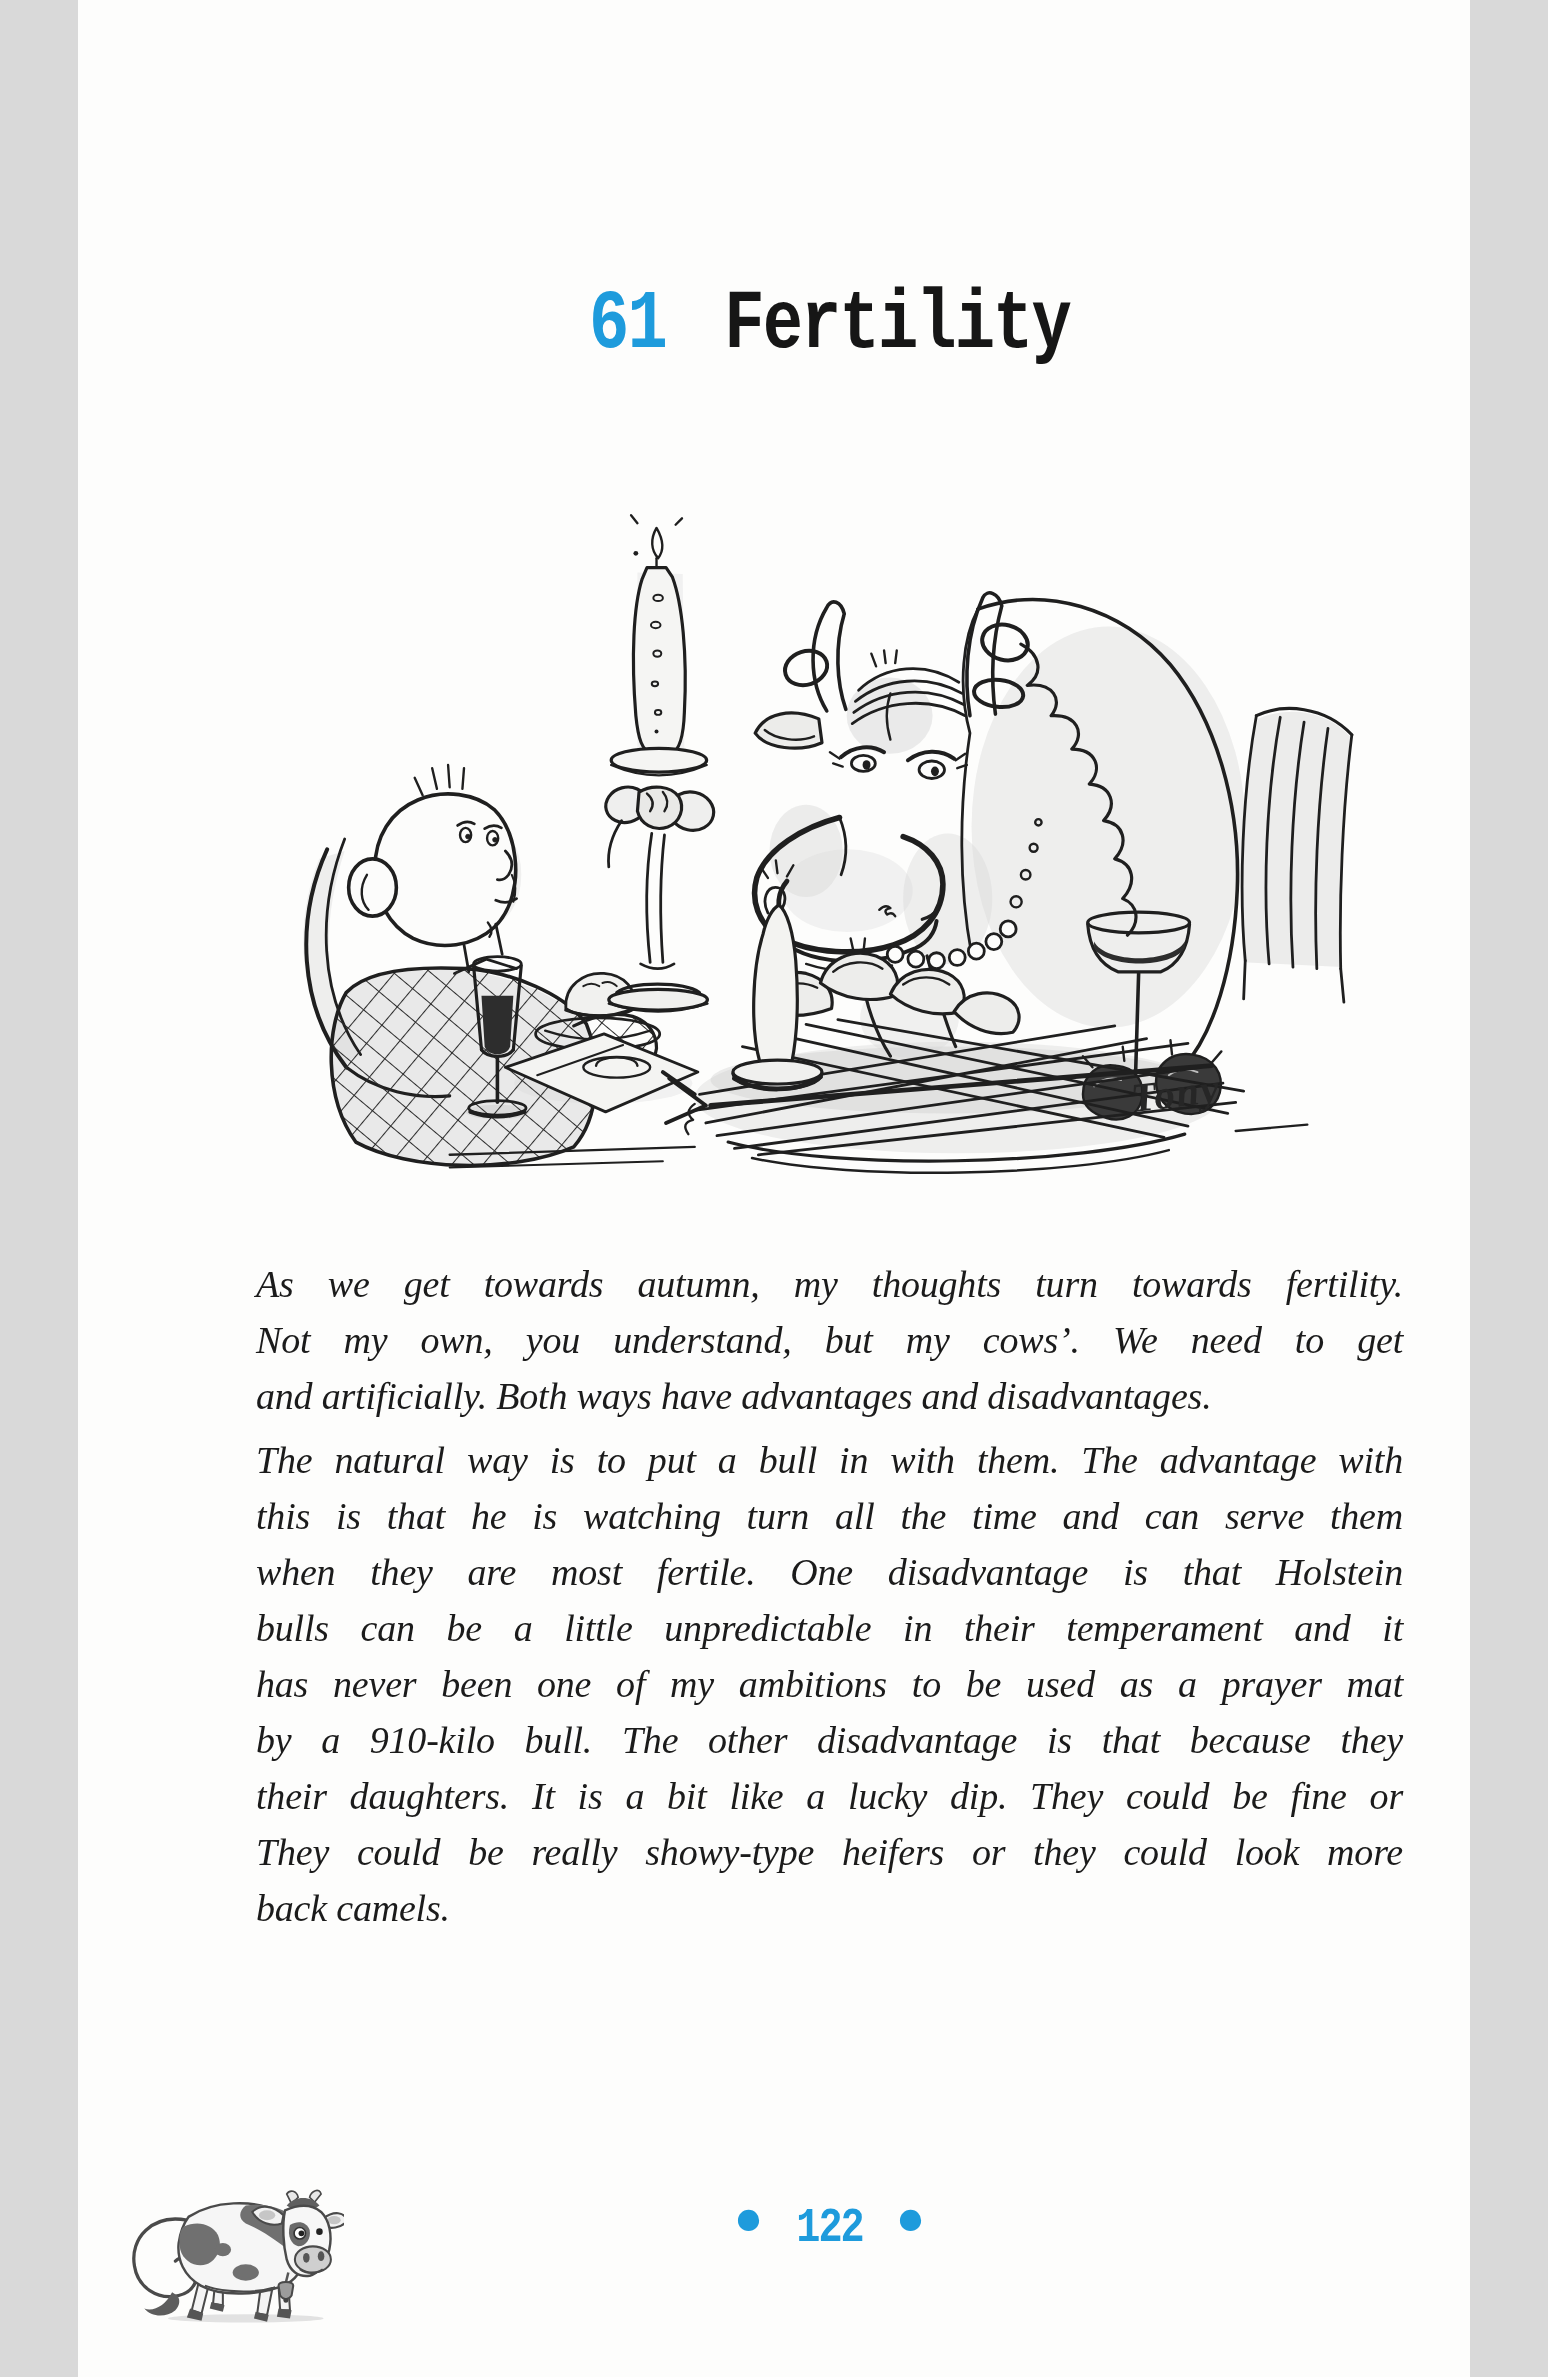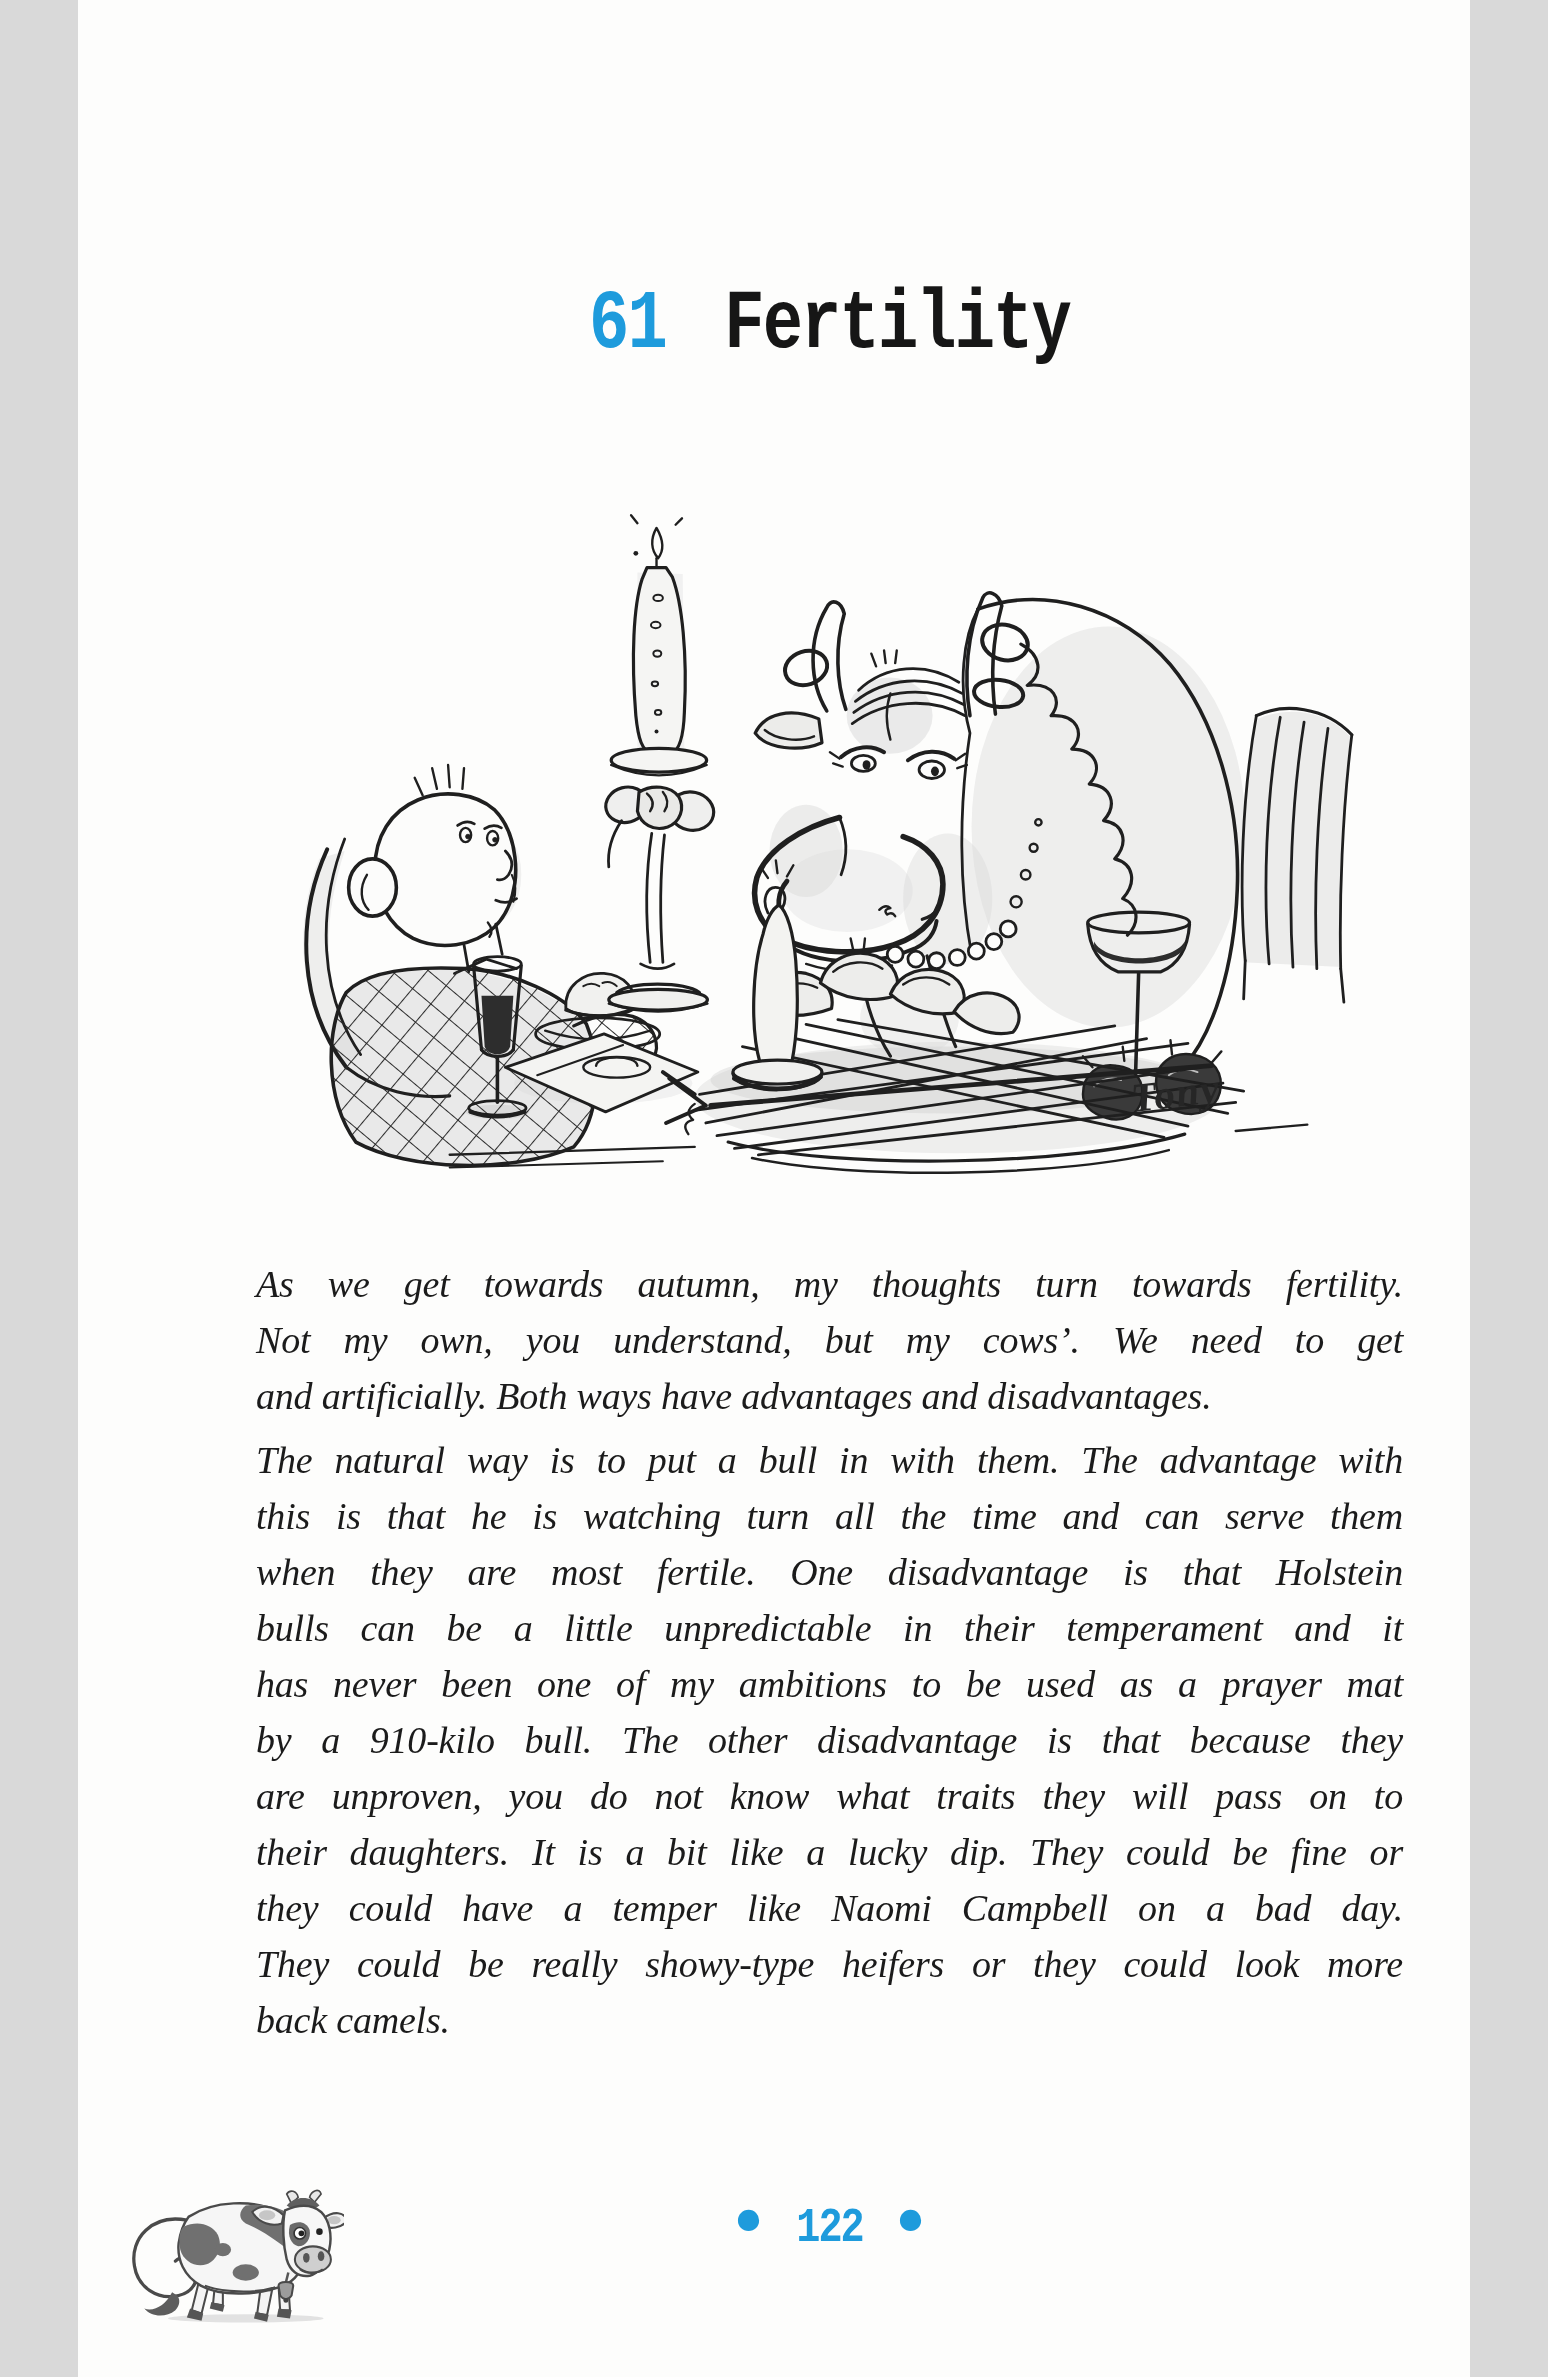--- a/index.html
+++ b/index.html
@@ -267,23 +267,21 @@
       <div class="line">Not my own, you understand, but my cows’. We need to get</div>
       <div class="line last">and artificially. Both ways have advantages and disadvantages.</div>
     </div>
     <div class="para">
       <div class="line">The natural way is to put a bull in with them. The advantage with</div>
       <div class="line">this is that he is watching turn all the time and can serve them</div>
       <div class="line">when they are most fertile. One disadvantage is that Holstein</div>
       <div class="line">bulls can be a little unpredictable in their temperament and it</div>
       <div class="line">has never been one of my ambitions to be used as a prayer mat</div>
       <div class="line">by a 910-kilo bull. The other disadvantage is that because they</div>
-      <div class="line">are unproven, you do not know what traits they will pass on to</div>
       <div class="line">their daughters. It is a bit like a lucky dip. They could be fine or</div>
-      <div class="line">they could have a temper like Naomi Campbell on a bad day.</div>
       <div class="line">They could be really showy-type heifers or they could look more</div>
       <div class="line last">back camels.</div>
     </div>
   </div>
 
   <div class="footer-cow">
     <svg viewBox="0 0 270 175" aria-hidden="true">
       <ellipse cx="150" cy="168" rx="95" ry="5" fill="#e2e2e2"></ellipse>
 
       <path d="M78,48 C36,40 8,70 14,104 C18,130 42,146 68,140 C86,136 94,120 88,106 C84,94 72,90 64,98" fill="none" stroke="#4a4a4a" stroke-width="4" stroke-linecap="round"></path>

